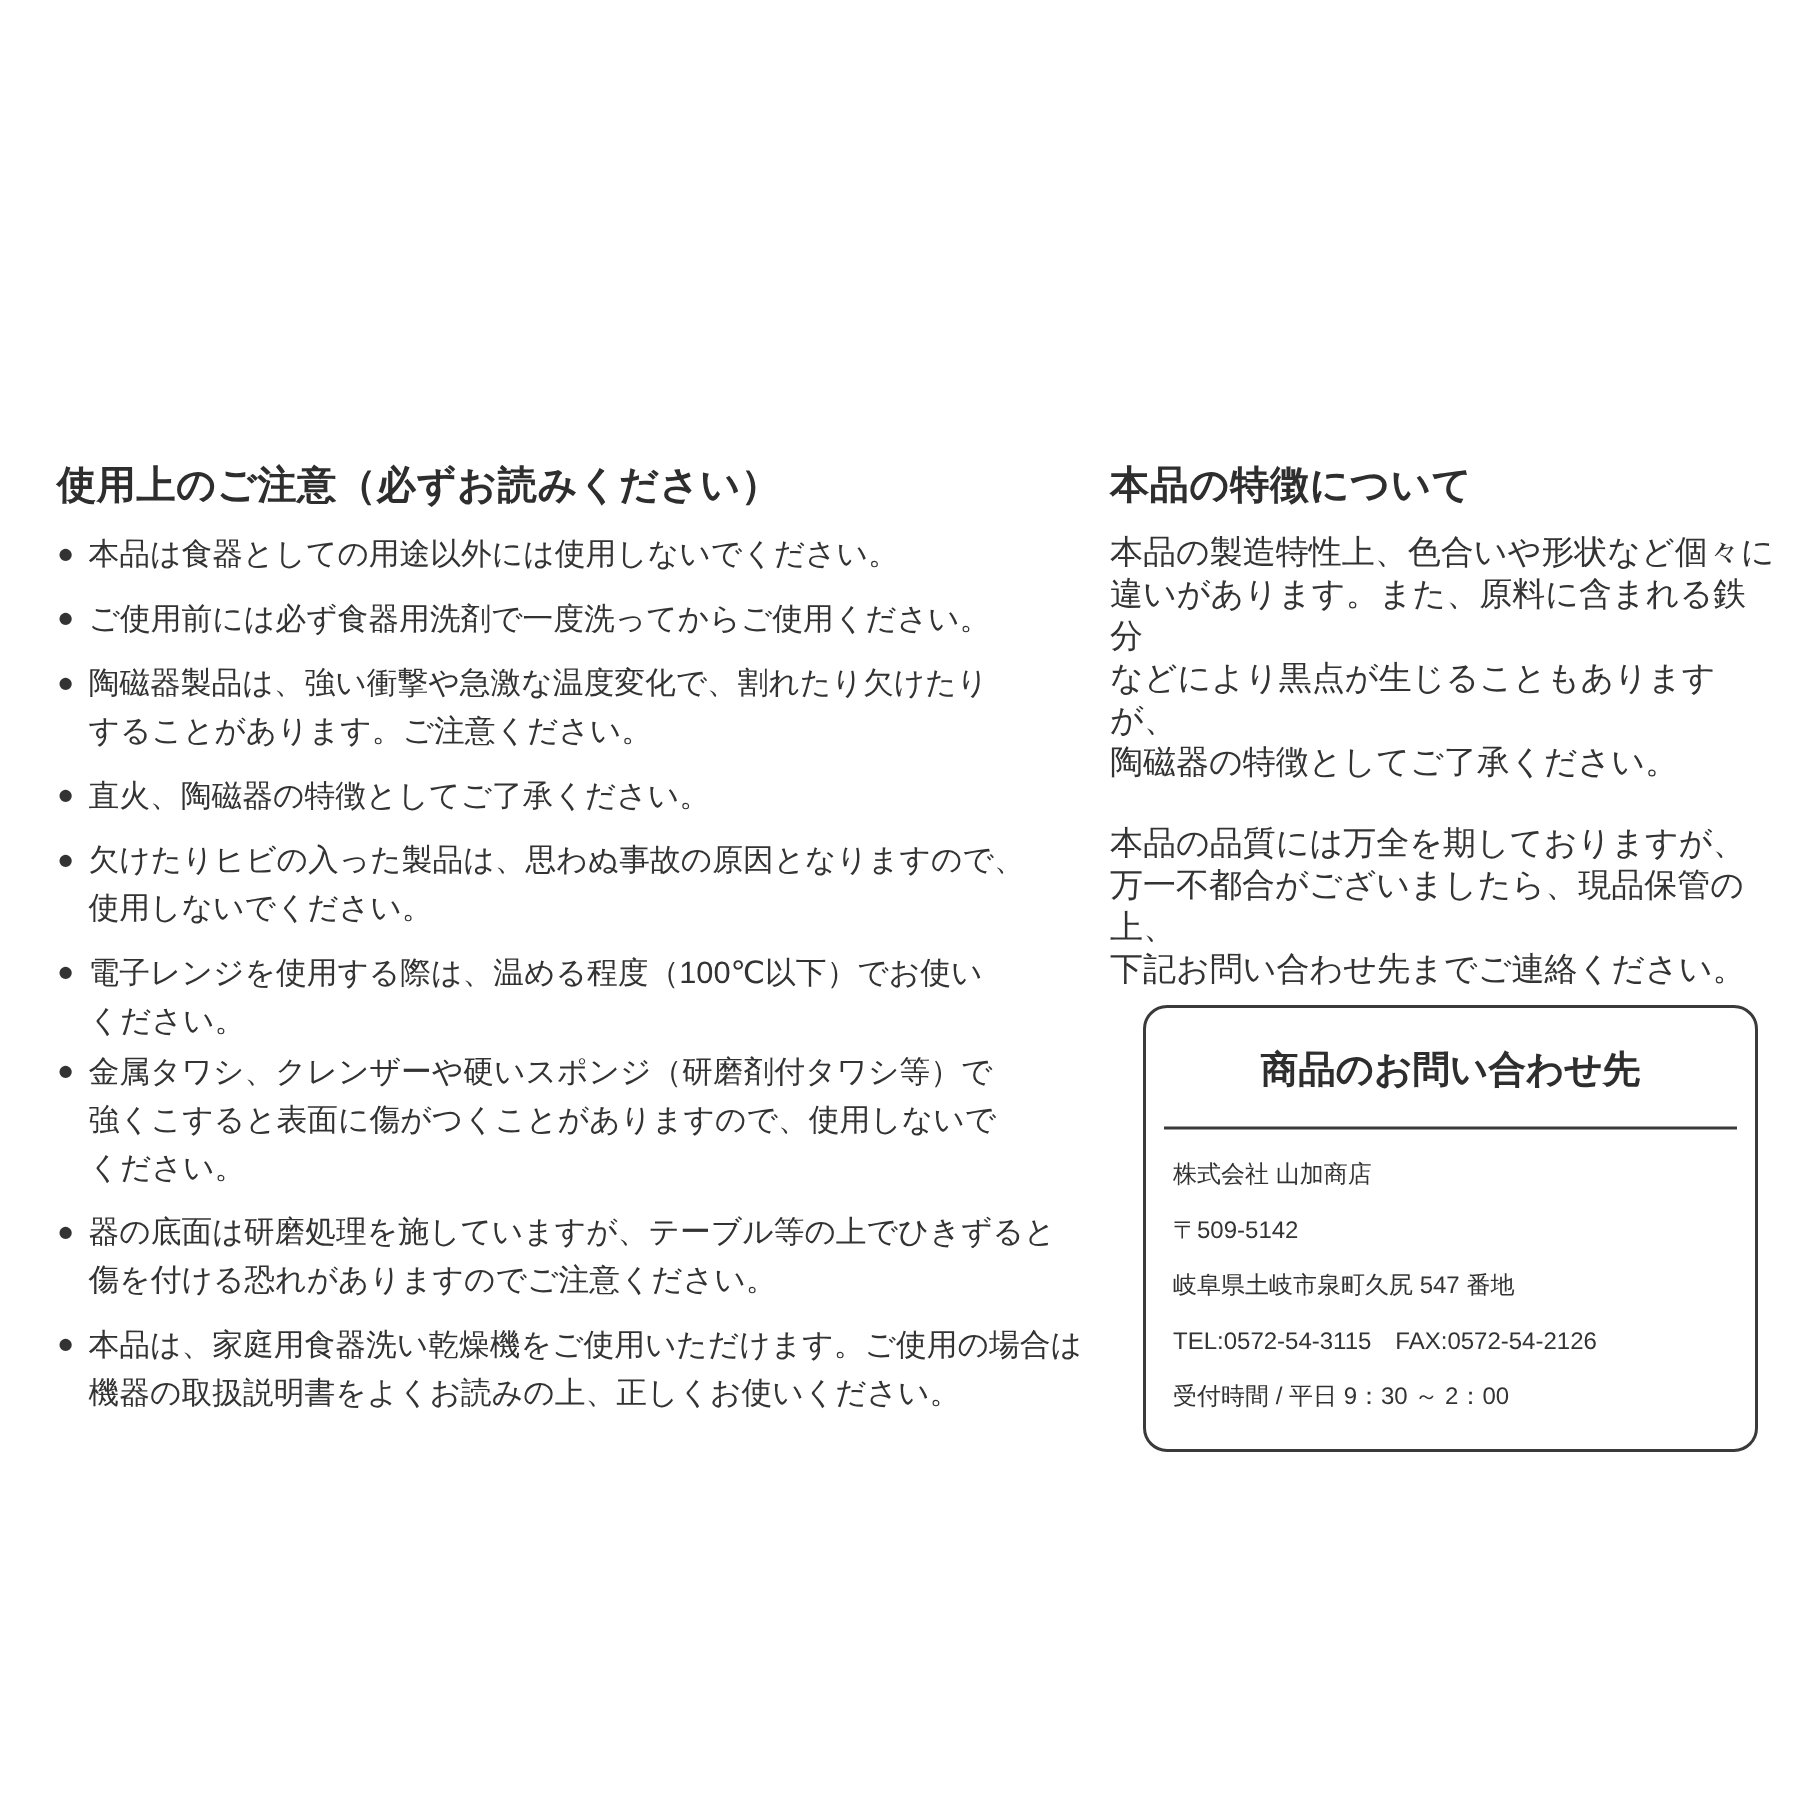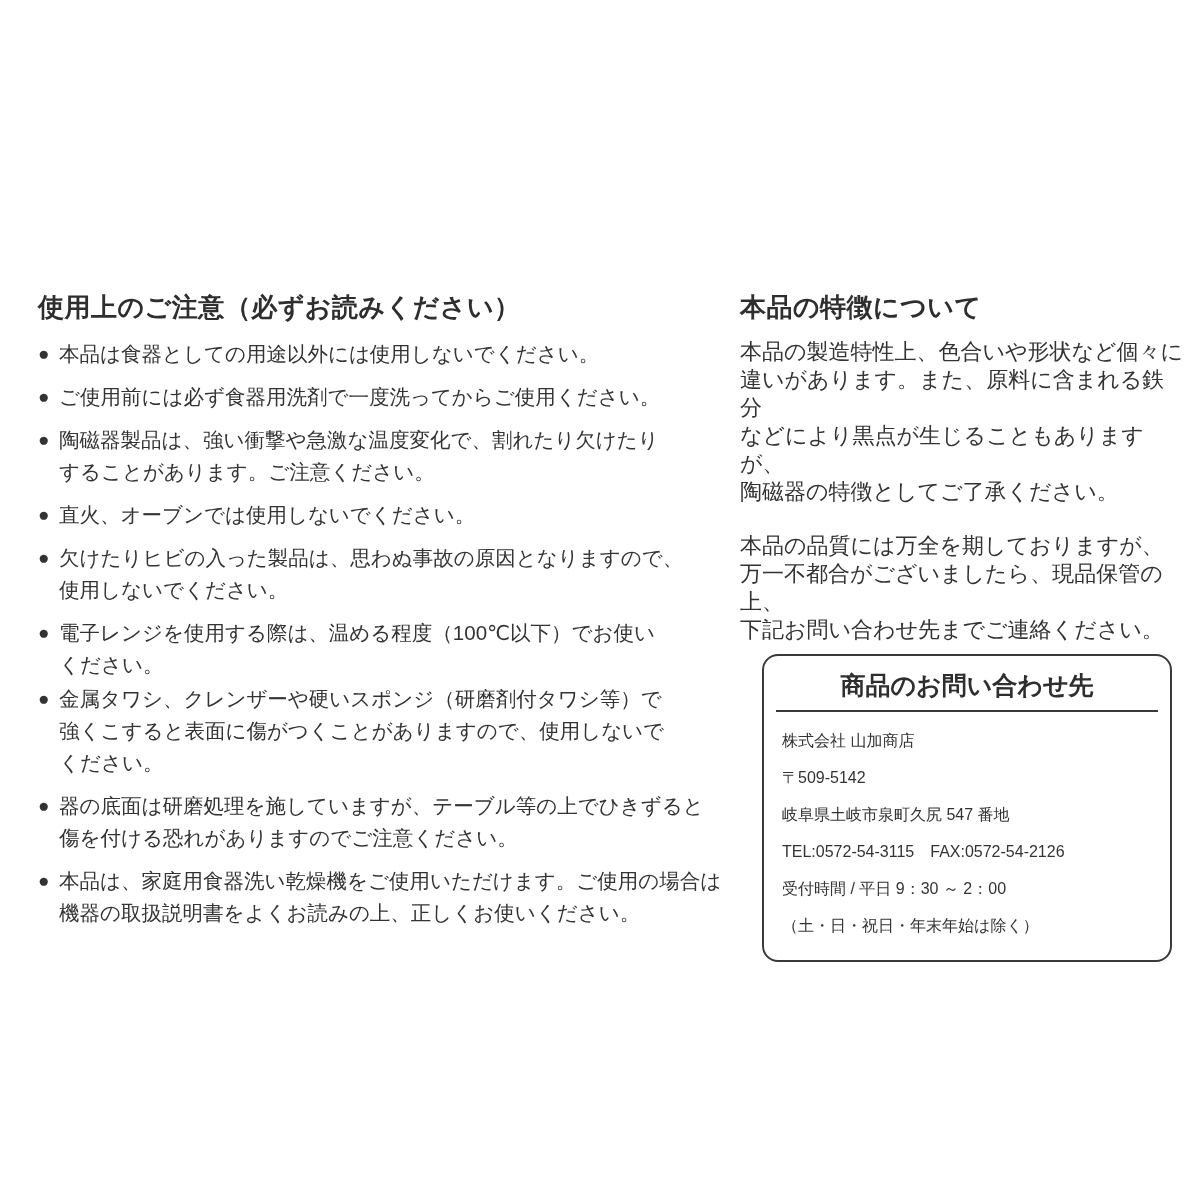--- a/index.html
+++ b/index.html
@@ -11,21 +11,21 @@
     position: relative;
     width: 1200px;
     height: 1200px;
     background: #ffffff;
     overflow: hidden;
     font-family: "Liberation Sans", "DejaVu Sans", sans-serif;
     color: #333333;
   }
   .col {
     position: absolute;
-    top: 292px;
+    top: 308px;
   }
   .col-left {
     left: 38px;
     width: 700px;
   }
   .col-right {
     left: 740px;
     width: 445px;
   }
   h1.section-heading {
@@ -74,23 +74,23 @@
     border-radius: 16px;
     padding: 12px 18px 16px 18px;
     background: #ffffff;
   }
   .contact-title {
     text-align: center;
     font-size: 25px;
     font-weight: bold;
     color: #2e2e2e;
     line-height: 30px;
-    padding: 2px 0 10px 0;
+    padding: 2px 0 23px 0;
     border-bottom: 2px solid #3a3a3a;
-    margin: 0 -6px;
+    margin: 12px -6px;
   }
   .contact-body { margin-top: 10px; }
   .contact-line {
     font-size: 16px;
     line-height: 37px;
     white-space: pre;
     color: #333333;
   }
   
   .footnotes { margin: 6px 0 0 8px; }
@@ -123,21 +123,21 @@
     </div>
 
     <div class="notice">
       <span class="bullet">●</span>
       <span class="notice-text">陶磁器製品は、強い衝撃や急激な温度変化で、割れたり欠けたり
 することがあります。ご注意ください。</span>
     </div>
 
     <div class="notice">
       <span class="bullet">●</span>
-      <span class="notice-text">直火、オーブンでは使用しないでください。</span>
+      <span class="notice-text">直火、陶磁器の特徴としてご了承ください。</span>
     </div>
 
     <div class="notice">
       <span class="bullet">●</span>
       <span class="notice-text">欠けたりヒビの入った製品は、思わぬ事故の原因となりますので、
 使用しないでください。</span>
     </div>
 
     <div class="notice tight">
       <span class="bullet">●</span>
@@ -177,19 +177,18 @@
 下記お問い合わせ先までご連絡ください。</p>
 
     <div class="contact-box">
       <div class="contact-title">商品のお問い合わせ先</div>
       <div class="contact-body">
         <div class="contact-line">株式会社 山加商店</div>
         <div class="contact-line">〒509-5142</div>
         <div class="contact-line">岐阜県土岐市泉町久尻 547 番地</div>
         <div class="contact-line">TEL:0572-54-3115　FAX:0572-54-2126</div>
         <div class="contact-line">受付時間 / 平日 9：30 ～ 2：00</div>
-        <div class="contact-line">（土・日・祝日・年末年始は除く）</div>
       </div>
     </div>
 
   </section>
 
 </div>
 
 </body></html>

